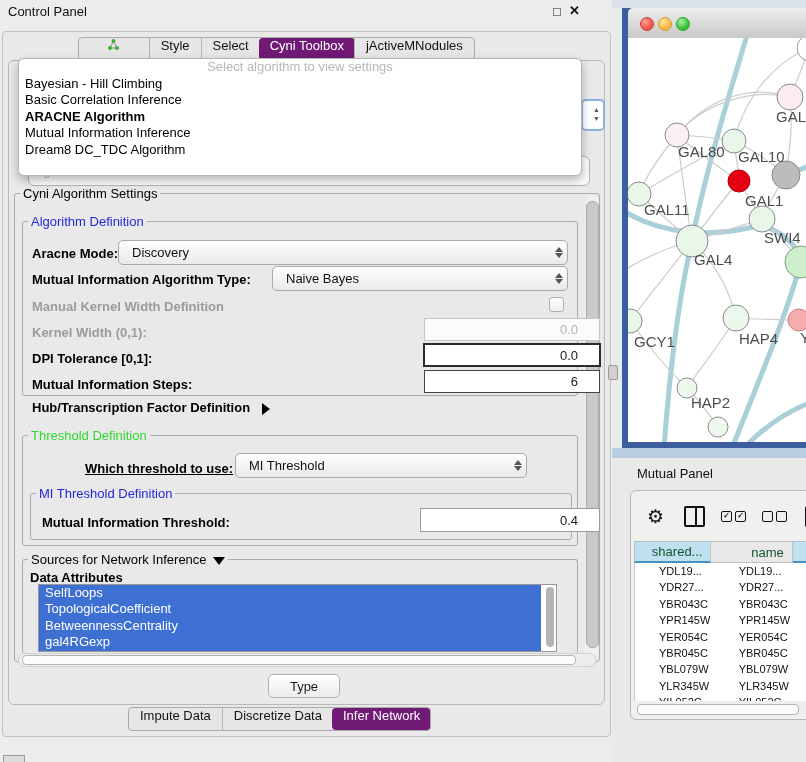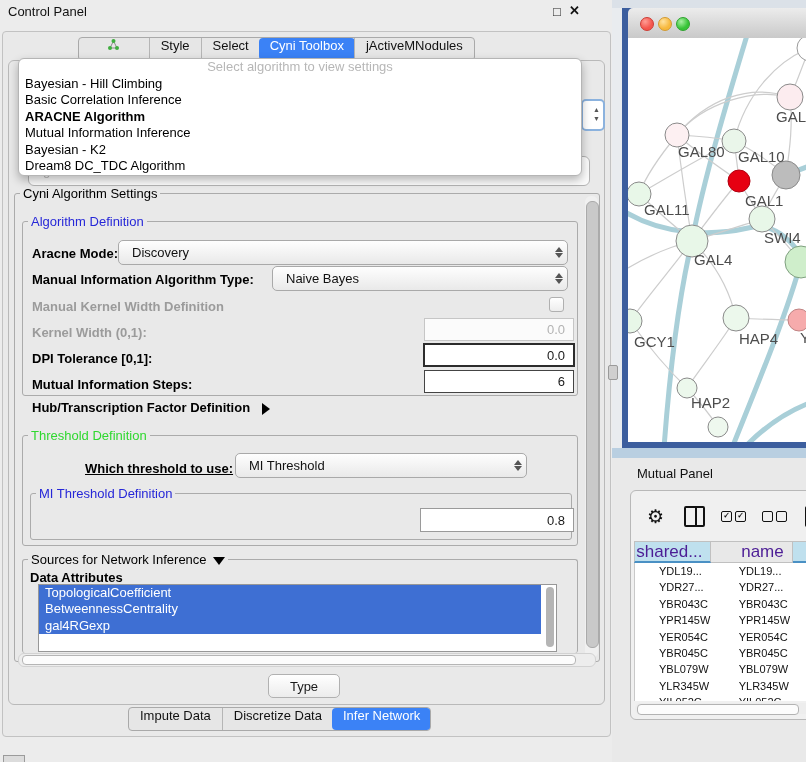--- a/index.html
+++ b/index.html
@@ -12,21 +12,21 @@
   .cp-title{left:8px;top:4px;font-size:13px;color:#111;}
   .cp-float{left:553px;top:4px;font-size:13px;color:#222;cursor:pointer;}
   .cp-close{left:569px;top:3px;font-size:13px;font-weight:bold;color:#111;cursor:pointer;}
   .cp-outer{left:2px;top:31px;width:607px;height:704px;border:1px solid #c2c2c2;border-radius:4px;background:#e9e9e9;}
   .cp-inner{left:8px;top:60px;width:595px;height:643px;border:1px solid #b9b9b9;border-radius:6px;background:#e9e9e9;}
 
   
   .tabbar{display:flex;align-items:stretch;border:1px solid #a9a9a9;border-radius:4px;background:#e6e6e6;height:22px;overflow:hidden;}
   .tabbar .tab{display:flex;align-items:center;gap:4px;padding:0 11px;font-size:13px;color:#111;white-space:nowrap;cursor:pointer;flex-direction:column;}
   .tabbar .tab + .tab{border-left:1px solid #b5b5b5;}
-  .tabbar .tab.sel{background:#3b82f6;color:#fff;border-left:none;border-radius:4px;margin:0 -1px;}
+  .tabbar .tab.sel{background:#701a75;color:#fff;border-left:none;border-radius:4px;margin:0 -1px;}
   .top-tabs{left:78px;top:37px;}
   .bottom-tabs{left:128px;top:707px;}
 
   
   .algo-combo-behind{left:28px;top:156px;width:560px;height:28px;border:1px solid #b3b3b3;border-radius:6px;background:#fbfbfb;}
   .algo-combo-behind span{position:absolute;left:14px;top:6px;color:#b9b9b9;}
   .focus-frag{left:581px;top:99px;width:20px;height:28px;border:2px solid #8bb2de;border-radius:5px;background:#fff;}
   .focus-frag .arr{position:absolute;right:3px;font-size:7px;color:#555;line-height:7px;}
   .popup{left:18px;top:58px;width:562px;height:116px;background:#fff;border:1px solid #b5b5b5;border-radius:6px;box-shadow:0 4px 10px rgba(0,0,0,.28);z-index:40;overflow:hidden;}
   .popup .ph{height:17px;text-align:center;color:#b7b7b7;font-size:13px;line-height:16px;}
@@ -42,21 +42,21 @@
 
   .lbl{font-size:13px;font-weight:bold;color:#000;white-space:nowrap;}
   .lbl.dis{color:#9b9b9b;}
 
   .combo{display:flex;align-items:center;border:1px solid #a9a9a9;border-radius:5px;background:linear-gradient(#fefefe,#e9e9e9);height:23px;cursor:pointer;}
   .combo .val{flex:1;padding-left:13px;font-size:13px;color:#111;}
   .combo .stepper{width:16px;display:flex;flex-direction:column;align-items:center;justify-content:center;gap:1px;}
   .tri-up{width:0;height:0;border-left:4px solid transparent;border-right:4px solid transparent;border-bottom:5px solid #555;}
   .tri-dn{width:0;height:0;border-left:4px solid transparent;border-right:4px solid transparent;border-top:5px solid #555;}
 
-  .tfield{background:#fff;border:1px solid #8f8f8f;font-size:13px;text-align:right;padding:0 8px;display:flex;align-items:center;justify-content:flex-end;}
+  .tfield{background:#fff;border:1px solid #8f8f8f;font-size:13px;text-align:right;padding:0 21px;display:flex;align-items:center;justify-content:flex-end;}
   .tfield.dis{background:#fbfbfb;border:1px solid #c6c6c6;color:#b3b3b3;}
   .tfield.focus{border:2px solid #2c2c2c;}
   .checkbox{width:13px;height:13px;border:1px solid #b0b0b0;border-radius:3px;background:linear-gradient(#fff,#ededed);}
 
   .hub-arrow{width:0;height:0;border-top:6px solid transparent;border-bottom:6px solid transparent;border-left:8px solid #000;display:inline-block;margin-left:8px;vertical-align:middle;}
   .src-arrow{width:0;height:0;border-left:6px solid transparent;border-right:6px solid transparent;border-top:8px solid #000;display:inline-block;margin-left:6px;vertical-align:middle;}
 
   .attr-list{left:38px;top:584px;width:517px;height:66px;border:1px solid #979797;background:#fff;overflow:hidden;}
   .attr-item{height:16.4px;line-height:16.4px;padding-left:6px;width:496px;background:#3e6fd3;color:#fff;font-size:13px;}
   .attr-vthumb{position:absolute;right:2px;top:2px;width:8px;height:60px;background:#b5b5b5;border-radius:4px;}
@@ -89,21 +89,21 @@
   .tp-toolbar{position:absolute;left:0;top:8px;width:200px;height:34px;display:flex;align-items:center;}
   .gear{font-size:19px;color:#111;margin-left:16px;cursor:pointer;line-height:19px;}
   .cols-icon{width:17px;height:17px;border:2px solid #111;border-radius:2px;margin-left:20px;position:relative;cursor:pointer;}
   .cols-icon:before{content:"";position:absolute;left:50%;top:0;width:2px;height:100%;background:#111;}
   .pair{display:flex;gap:3px;margin-left:16px;cursor:pointer;}
   .cb{width:9px;height:9px;border:1.5px solid #111;border-radius:2px;font-size:8px;line-height:8px;text-align:center;color:#111;font-weight:bold;}
   .doc-icon{width:14px;height:17px;border:2px solid #111;border-radius:2px;margin-left:18px;background:#fff;cursor:pointer;}
 
   .tp-table{position:absolute;left:3px;top:50px;width:240px;}
   .tp-hrow{display:flex;height:22px;}
-  .tp-hcell{box-sizing:border-box;border:1px solid #c0c0c0;border-left:none;background:#e8e8e8;font-size:17px;display:flex;align-items:center;justify-content:flex-end;padding-right:8px;color:#4c1d95;}
+  .tp-hcell{box-sizing:border-box;border:1px solid #c0c0c0;border-left:none;background:#e8e8e8;font-size:13px;display:flex;align-items:center;justify-content:flex-end;padding-right:8px;color:#14532d;}
   .tp-hcell:first-child{border-left:1px solid #c0c0c0;}
   .tp-hcell.hl{background:#bfe0ee;border-bottom:2px solid #4a90c4;}
   .tp-rows{overflow:hidden;height:138px;background:#fff;border-left:1px solid #c9c9c9;}
   .tp-row{display:flex;height:16.4px;}
   .tp-cell{box-sizing:border-box;font-size:11px;line-height:16.4px;padding-left:24px;white-space:nowrap;overflow:hidden;color:#111;}
   .tp-hscroll{position:absolute;left:4px;top:212px;width:192px;height:11px;background:#ededed;border-radius:5px;}
   .tp-hscroll .thumb{position:absolute;left:2px;top:1px;width:160px;height:9px;background:#fcfcfc;border:1px solid #b3b3b3;border-radius:4px;}
 
   svg text{font-family:"Liberation Sans",sans-serif;}
 </style>
@@ -154,21 +154,20 @@
     <span class="arr" style="top:14px">▼</span>
   </div>
 
   <div class="abs popup">
     <div class="ph">Select algorithm to view settings</div>
     <div id="popup-list">
         <div class="item">Bayesian - Hill Climbing</div>
         <div class="item">Basic Correlation Inference</div>
         <div class="item sel">ARACNE Algorithm</div>
         <div class="item">Mutual Information Inference</div>
-        <div class="item">Bayesian - K2</div>
         <div class="item">Dream8 DC_TDC Algorithm</div>
       </div>
   </div>
 
   <fieldset class="grp" style="left:14px;top:186px;width:584px;height:474px;">
     <legend class="t-black">Cyni Algorithm Settings</legend>
   </fieldset>
   <div class="abs vscroll">
       <div class="thumb"></div>
     </div>
@@ -179,21 +178,21 @@
 
   <div class="abs lbl" style="left:32px;top:246px;">Aracne Mode:</div>
   <div class="abs combo" style="left:118px;top:240px;width:448px;gap:25px;">
     <span class="val">Discovery</span>
     <span class="stepper">
         <span class="tri-up"></span>
         <span class="tri-dn"></span>
       </span>
   </div>
 
-  <div class="abs lbl" style="left:32px;top:272px;">Manual Information Algorithm Type:</div>
+  <div class="abs lbl" style="left:32px;top:272px;">Mutual Information Algorithm Type:</div>
   <div class="abs combo" style="left:272px;top:266px;width:294px;">
     <span class="val">Naive Bayes</span>
     <span class="stepper">
         <span class="tri-up"></span>
         <span class="tri-dn"></span>
       </span>
   </div>
 
   <div class="abs lbl dis" style="left:32px;top:299px;">Manual Kernel Width Definition</div>
   <div class="abs checkbox" style="left:549px;top:297px;"></div>
@@ -221,30 +220,32 @@
     <span class="val">MI Threshold</span>
     <span class="stepper">
         <span class="tri-up"></span>
         <span class="tri-dn"></span>
       </span>
   </div>
 
   <fieldset class="grp" style="left:30px;top:486px;width:540px;height:52px;">
     <legend class="t-blue">MI Threshold Definition</legend>
   </fieldset>
-  <div class="abs tfield" style="left:420px;top:508px;width:136px;height:22px;border-color:#9a9a9a;">0.8</div>
+  <div class="abs lbl" style="left:42px;top:515px;">Mutual Information Threshold:</div>
+  <div class="abs tfield" style="left:420px;top:508px;width:136px;height:22px;border-color:#9a9a9a;">0.4</div>
 
   <fieldset class="grp" style="left:22px;top:552px;width:554px;height:100px;border-bottom:none;">
     <legend class="t-black">
       <span>Sources for Network Inference</span><span class="src-arrow"></span>
     </legend>
   </fieldset>
   <div class="abs lbl" style="left:30px;top:570px;">Data Attributes</div>
   <div class="abs attr-list">
     <div id="attr-items">
+        <div class="attr-item">SelfLoops</div>
         <div class="attr-item">TopologicalCoefficient</div>
         <div class="attr-item">BetweennessCentrality</div>
         <div class="attr-item">gal4RGexp</div>
       </div>
     <div class="attr-vthumb"></div>
   </div>
   <div class="abs hscroll">
       <div class="thumb"></div>
     </div>
 

